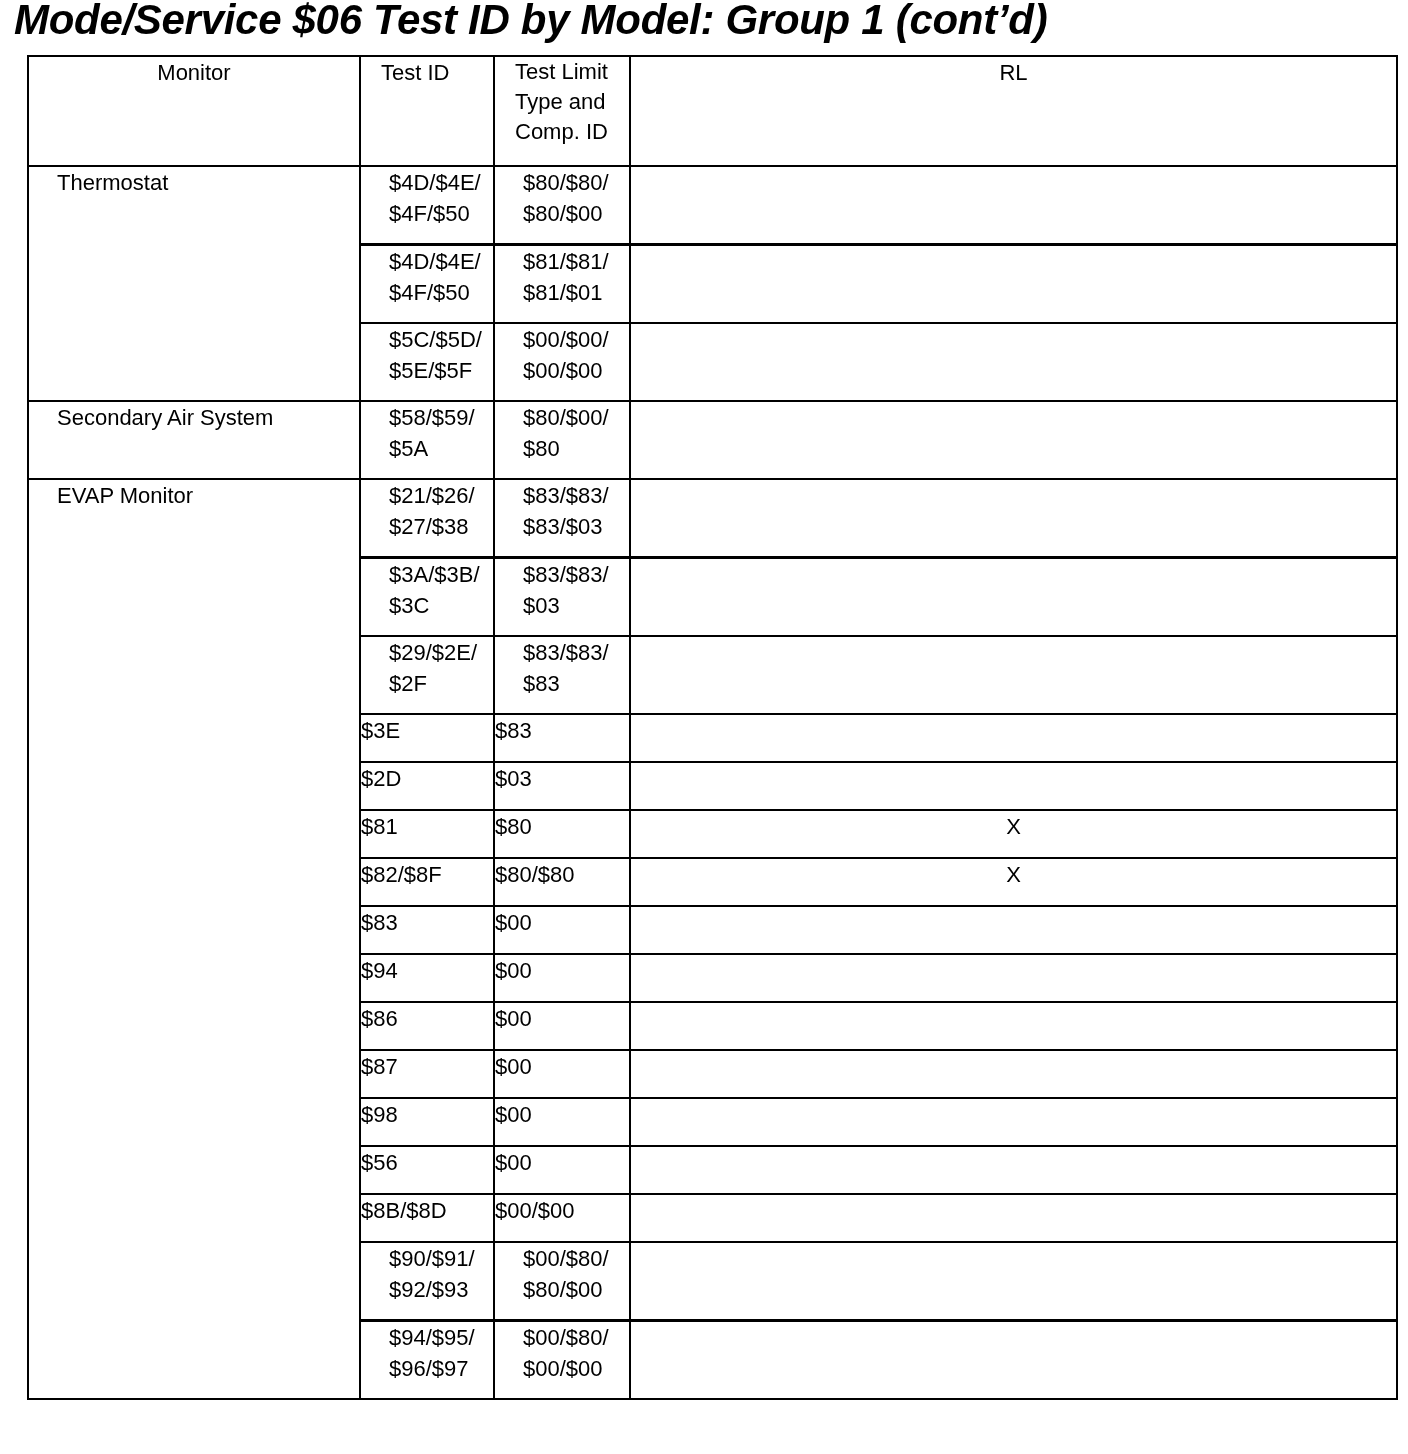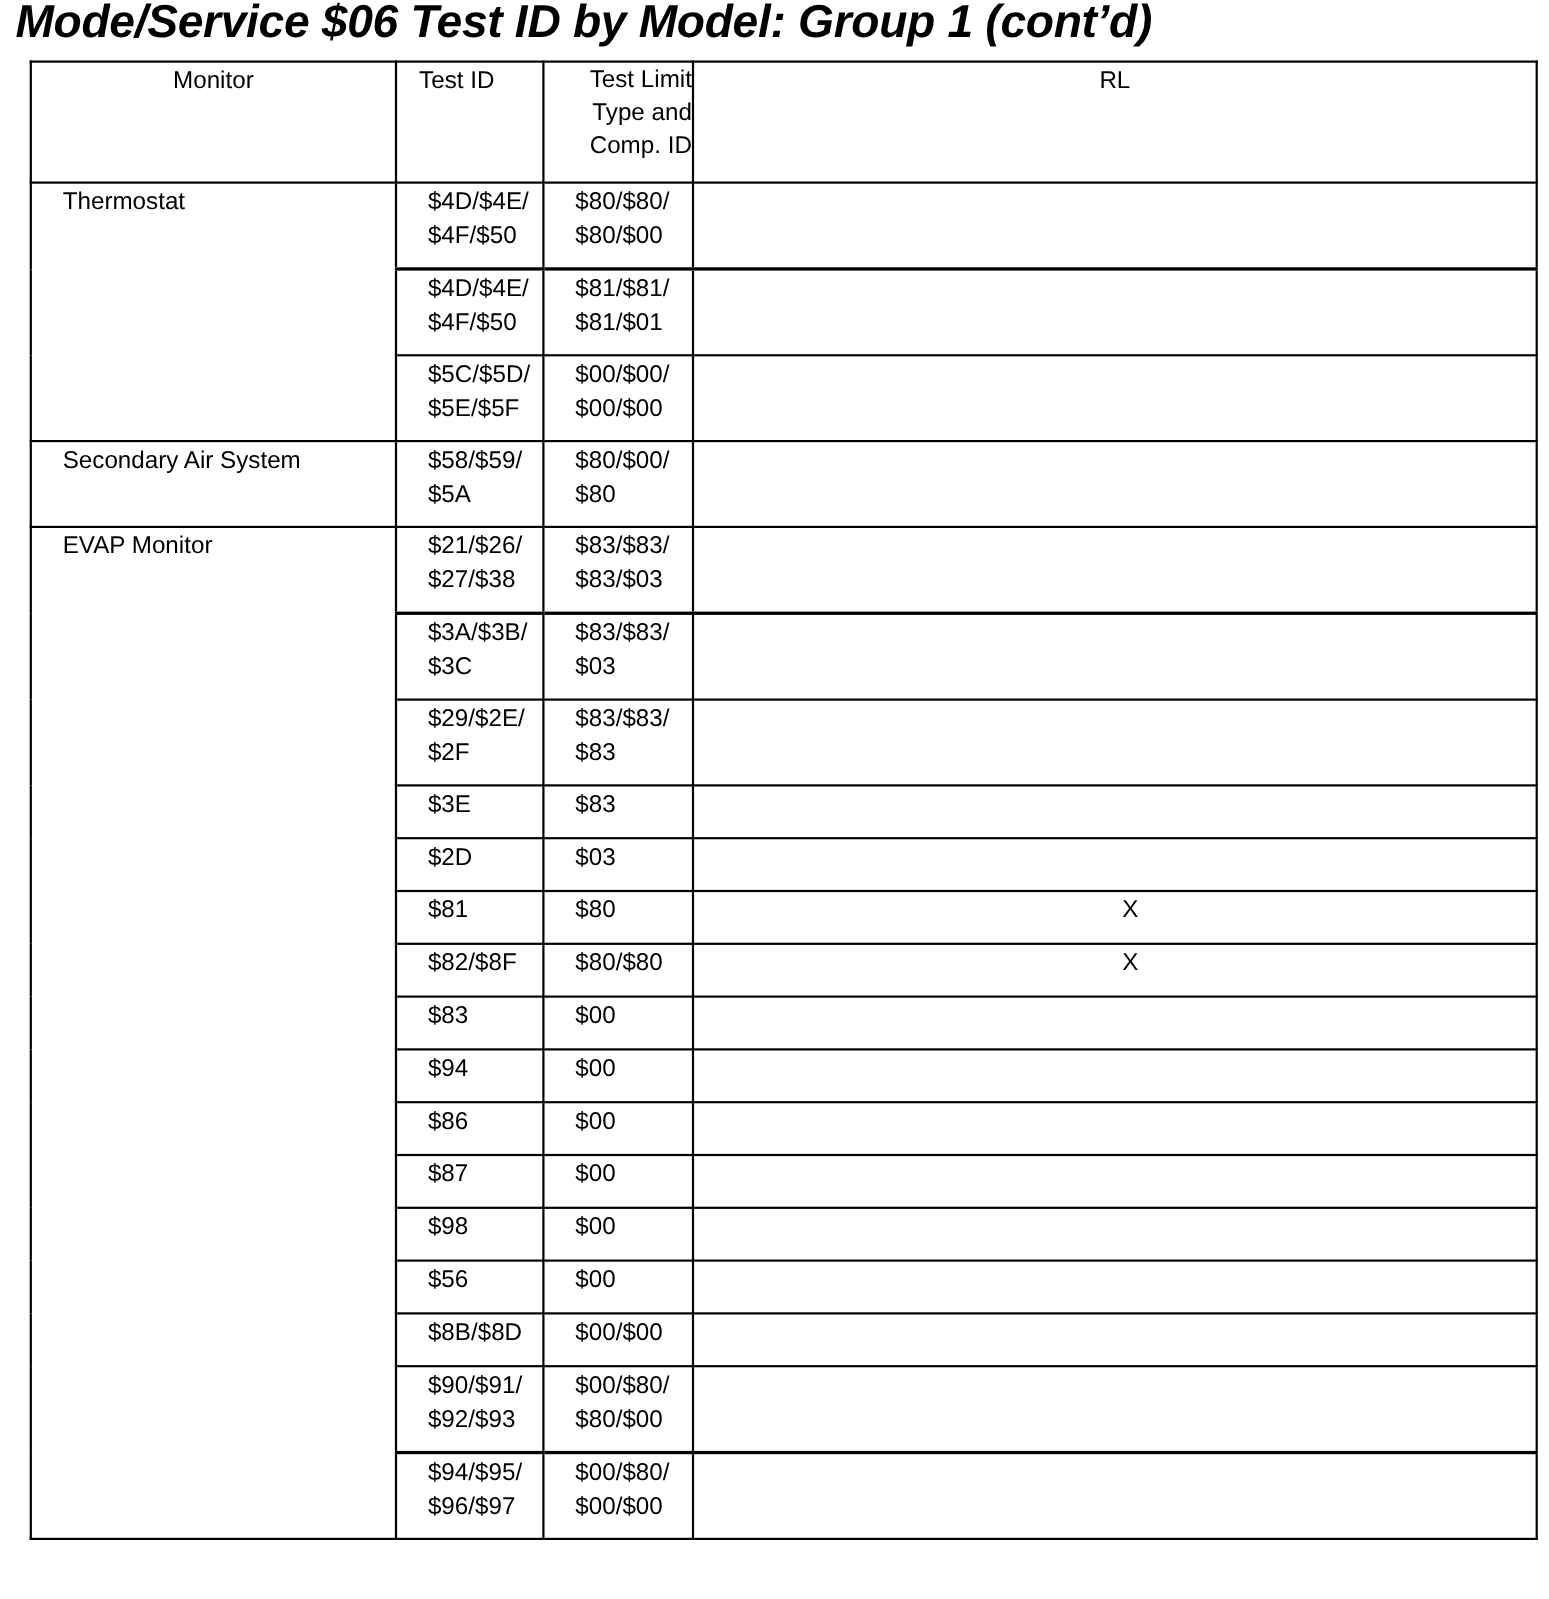--- a/index.html
+++ b/index.html
@@ -20,30 +20,30 @@
   table.spec td, table.spec th {
     border: 2px solid #000; padding: 0; vertical-align: top;
     font-weight: normal;
   }
   col.c-monitor { width: 332px; }
   col.c-testid { width: 134px; }
   col.c-limit { width: 136px; }
   col.c-rl { width: auto; }
 
   thead th { height: 108px; vertical-align: middle; text-align: center; }
-  thead th.th-limit { text-align: right; padding-left: 20px; line-height: 30px; }
+  thead th.th-limit { text-align: left; padding-left: 20px; line-height: 30px; }
   thead th.th-testid { text-align: left; padding-left: 20px; }
   thead .hline { display: block; white-space: nowrap; }
 
   td.monitor { vertical-align: middle; padding-left: 11px; }
   td.cell { padding: 4px 0 0 10px; white-space: pre-line; }
   td.rl { text-align: center; vertical-align: top; padding-top: 4px; padding-right: 8px; }
 
   tr.two td { height: 76px; padding-left: 28px; }
-  tr.one td { height: 46px; padding-left: 28px; }
+  tr.one td { height: 46px; }
   tr.thick-top td.cell, tr.thick-top td.rl { border-top-width: 3px; }
 </style>
 </head>
 <body>
 
 <div class="title">Mode/Service $06 Test ID by Model: Group 1 (cont’d)</div>
 
 <table class="spec">
   <colgroup>
     <col class="c-monitor">

